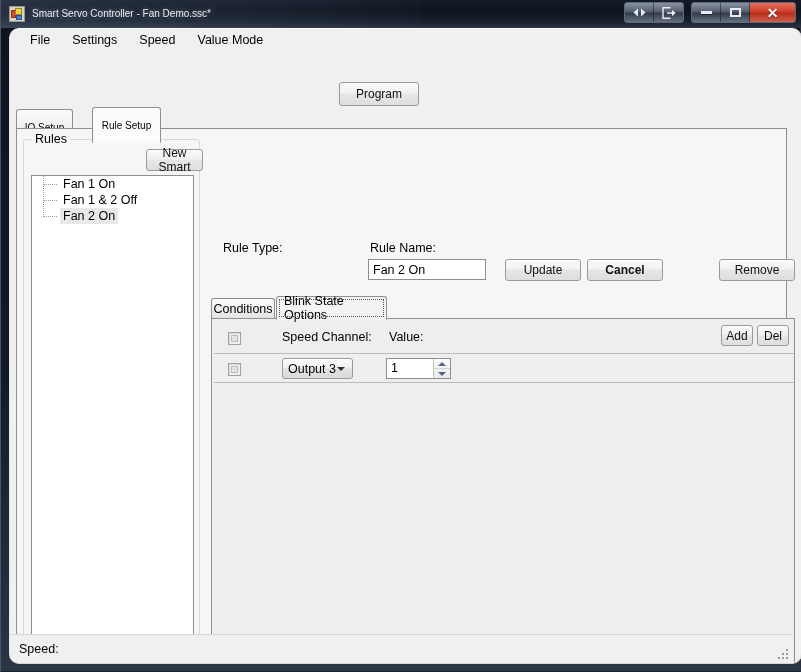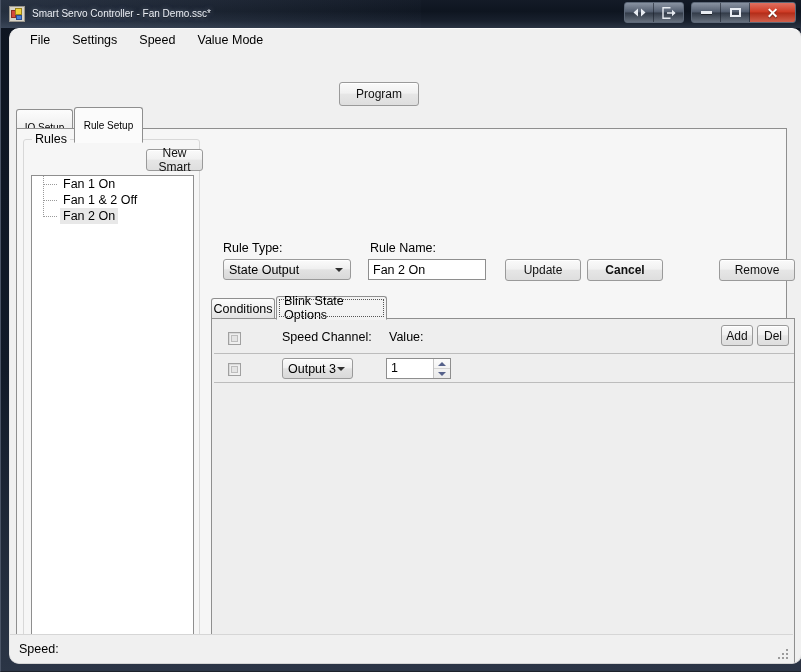--- a/index.html
+++ b/index.html
@@ -162,21 +162,21 @@
     box-sizing: border-box;
     padding: 17px 7px;
   }
   .otab.active {
     top: 0; height: 23px;
     background: #fbfbfb;
     z-index: 5;
     border-bottom: 1px solid #fbfbfb;
   }
   #otab-io   { left: 0;  width: 57px; }
-  #otab-rule { left: 58px; width: 69px; }
+  #otab-rule { left: 76px; width: 69px; }
 
   #outer-tabpage {
     position: absolute; left: 0; top: 21px;
     width: 771px; height: 528px;
     background: #f6f6f6;
     border: 1px solid #8f8f8f;
     box-sizing: border-box;
   }
 
   
@@ -498,24 +498,20 @@
             <div class="tree-item">
               <span class="lbl">Fan 1 &amp; 2 Off</span>
             </div>
             <div class="tree-item last selected">
               <span class="lbl">Fan 2 On</span>
             </div>
           </div>
         </div>
 
         <div id="rule-type-label">Rule Type:</div>
-        <div id="rule-type-combo" class="combo">
-          <span>State Output</span>
-          <span class="arrow"></span>
-        </div>
 
         <div id="rule-name-label">Rule Name:</div>
         <div id="rule-name-box" class="textbox">
           <span>Fan 2 On</span>
         </div>
 
         <div id="update-btn" class="std-btn">Update</div>
         <div id="cancel-btn" class="std-btn">Cancel</div>
         <div id="remove-btn" class="std-btn">Remove</div>
 

